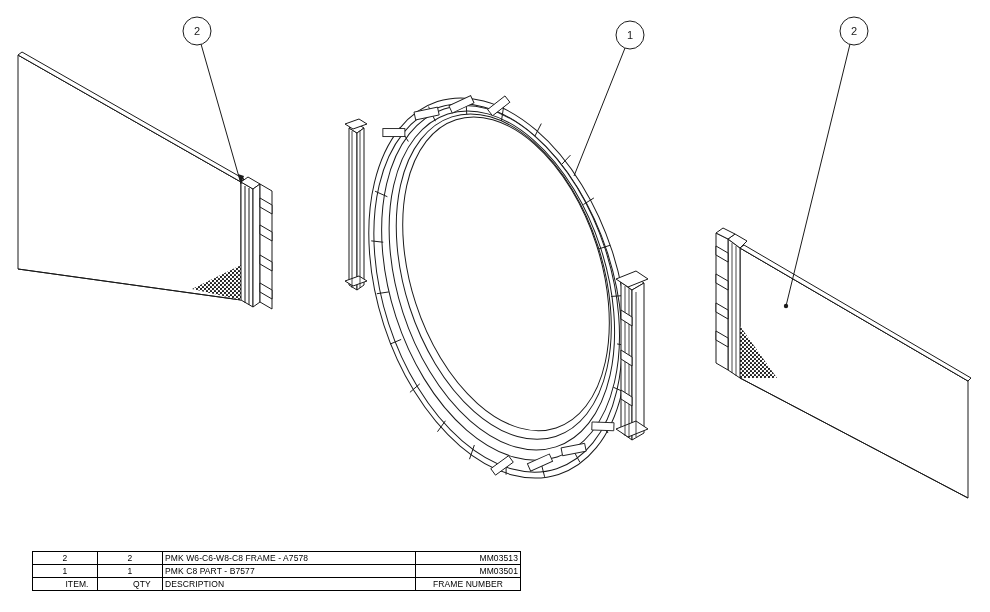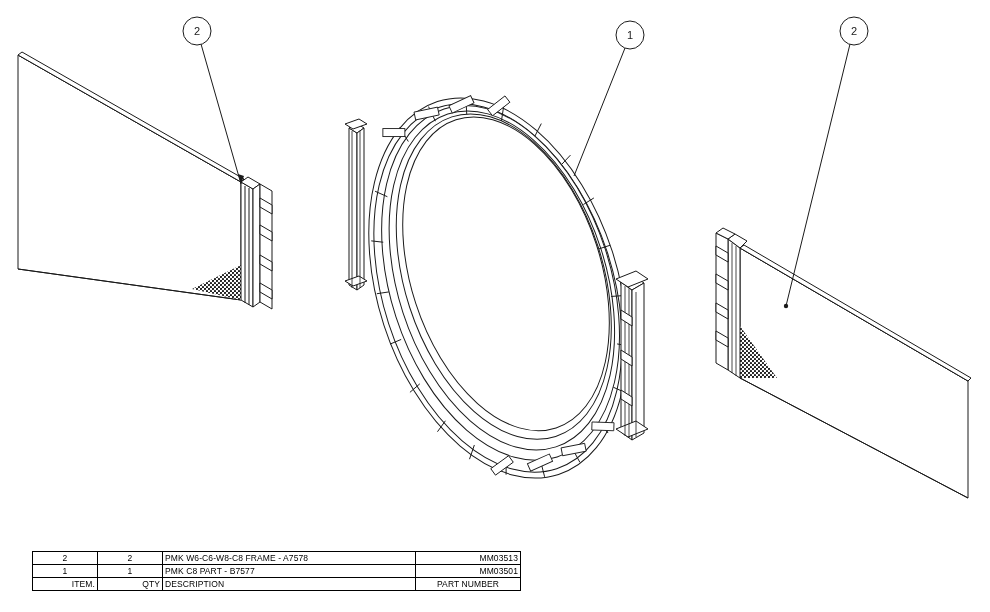--- a/index.html
+++ b/index.html
@@ -38,21 +38,21 @@
     height: 12px;
     line-height: 12px;
     white-space: nowrap;
     color: #000000;
   }
   .col-item   { width: 36px;  text-align: center; }
   .col-qty    { width: 36px;  text-align: center; }
   .col-desc   { width: 248px; text-align: left; }
   .col-part   { width: 100px; text-align: right; }
   .hdr td { text-align: left; }
-  .hdr .col-item, .hdr .col-qty { text-align: right; padding-left: 26px; }
+  .hdr .col-item, .hdr .col-qty { text-align: center; padding-left: 26px; }
   .hdr .col-part { text-align: center; }
   .balloon-text {
     font-family: "Liberation Sans", sans-serif;
     font-size: 11px;
   }
 </style>
 </head>
 <body>
 
 <svg id="drawing-canvas" viewBox="0 0 990 612" xmlns="http://www.w3.org/2000/svg">
@@ -233,16 +233,16 @@
     <tr>
       <td class="col-item">1</td>
       <td class="col-qty">1</td>
       <td class="col-desc">PMK C8 PART - B7577</td>
       <td class="col-part">MM03501</td>
     </tr>
     <tr class="hdr">
       <td class="col-item">ITEM.</td>
       <td class="col-qty">QTY</td>
       <td class="col-desc">DESCRIPTION</td>
-      <td class="col-part">PART NUMBER</td>
+      <td class="col-part">FRAME NUMBER</td>
     </tr>
   </tbody>
 </table>
 
 </body></html>

